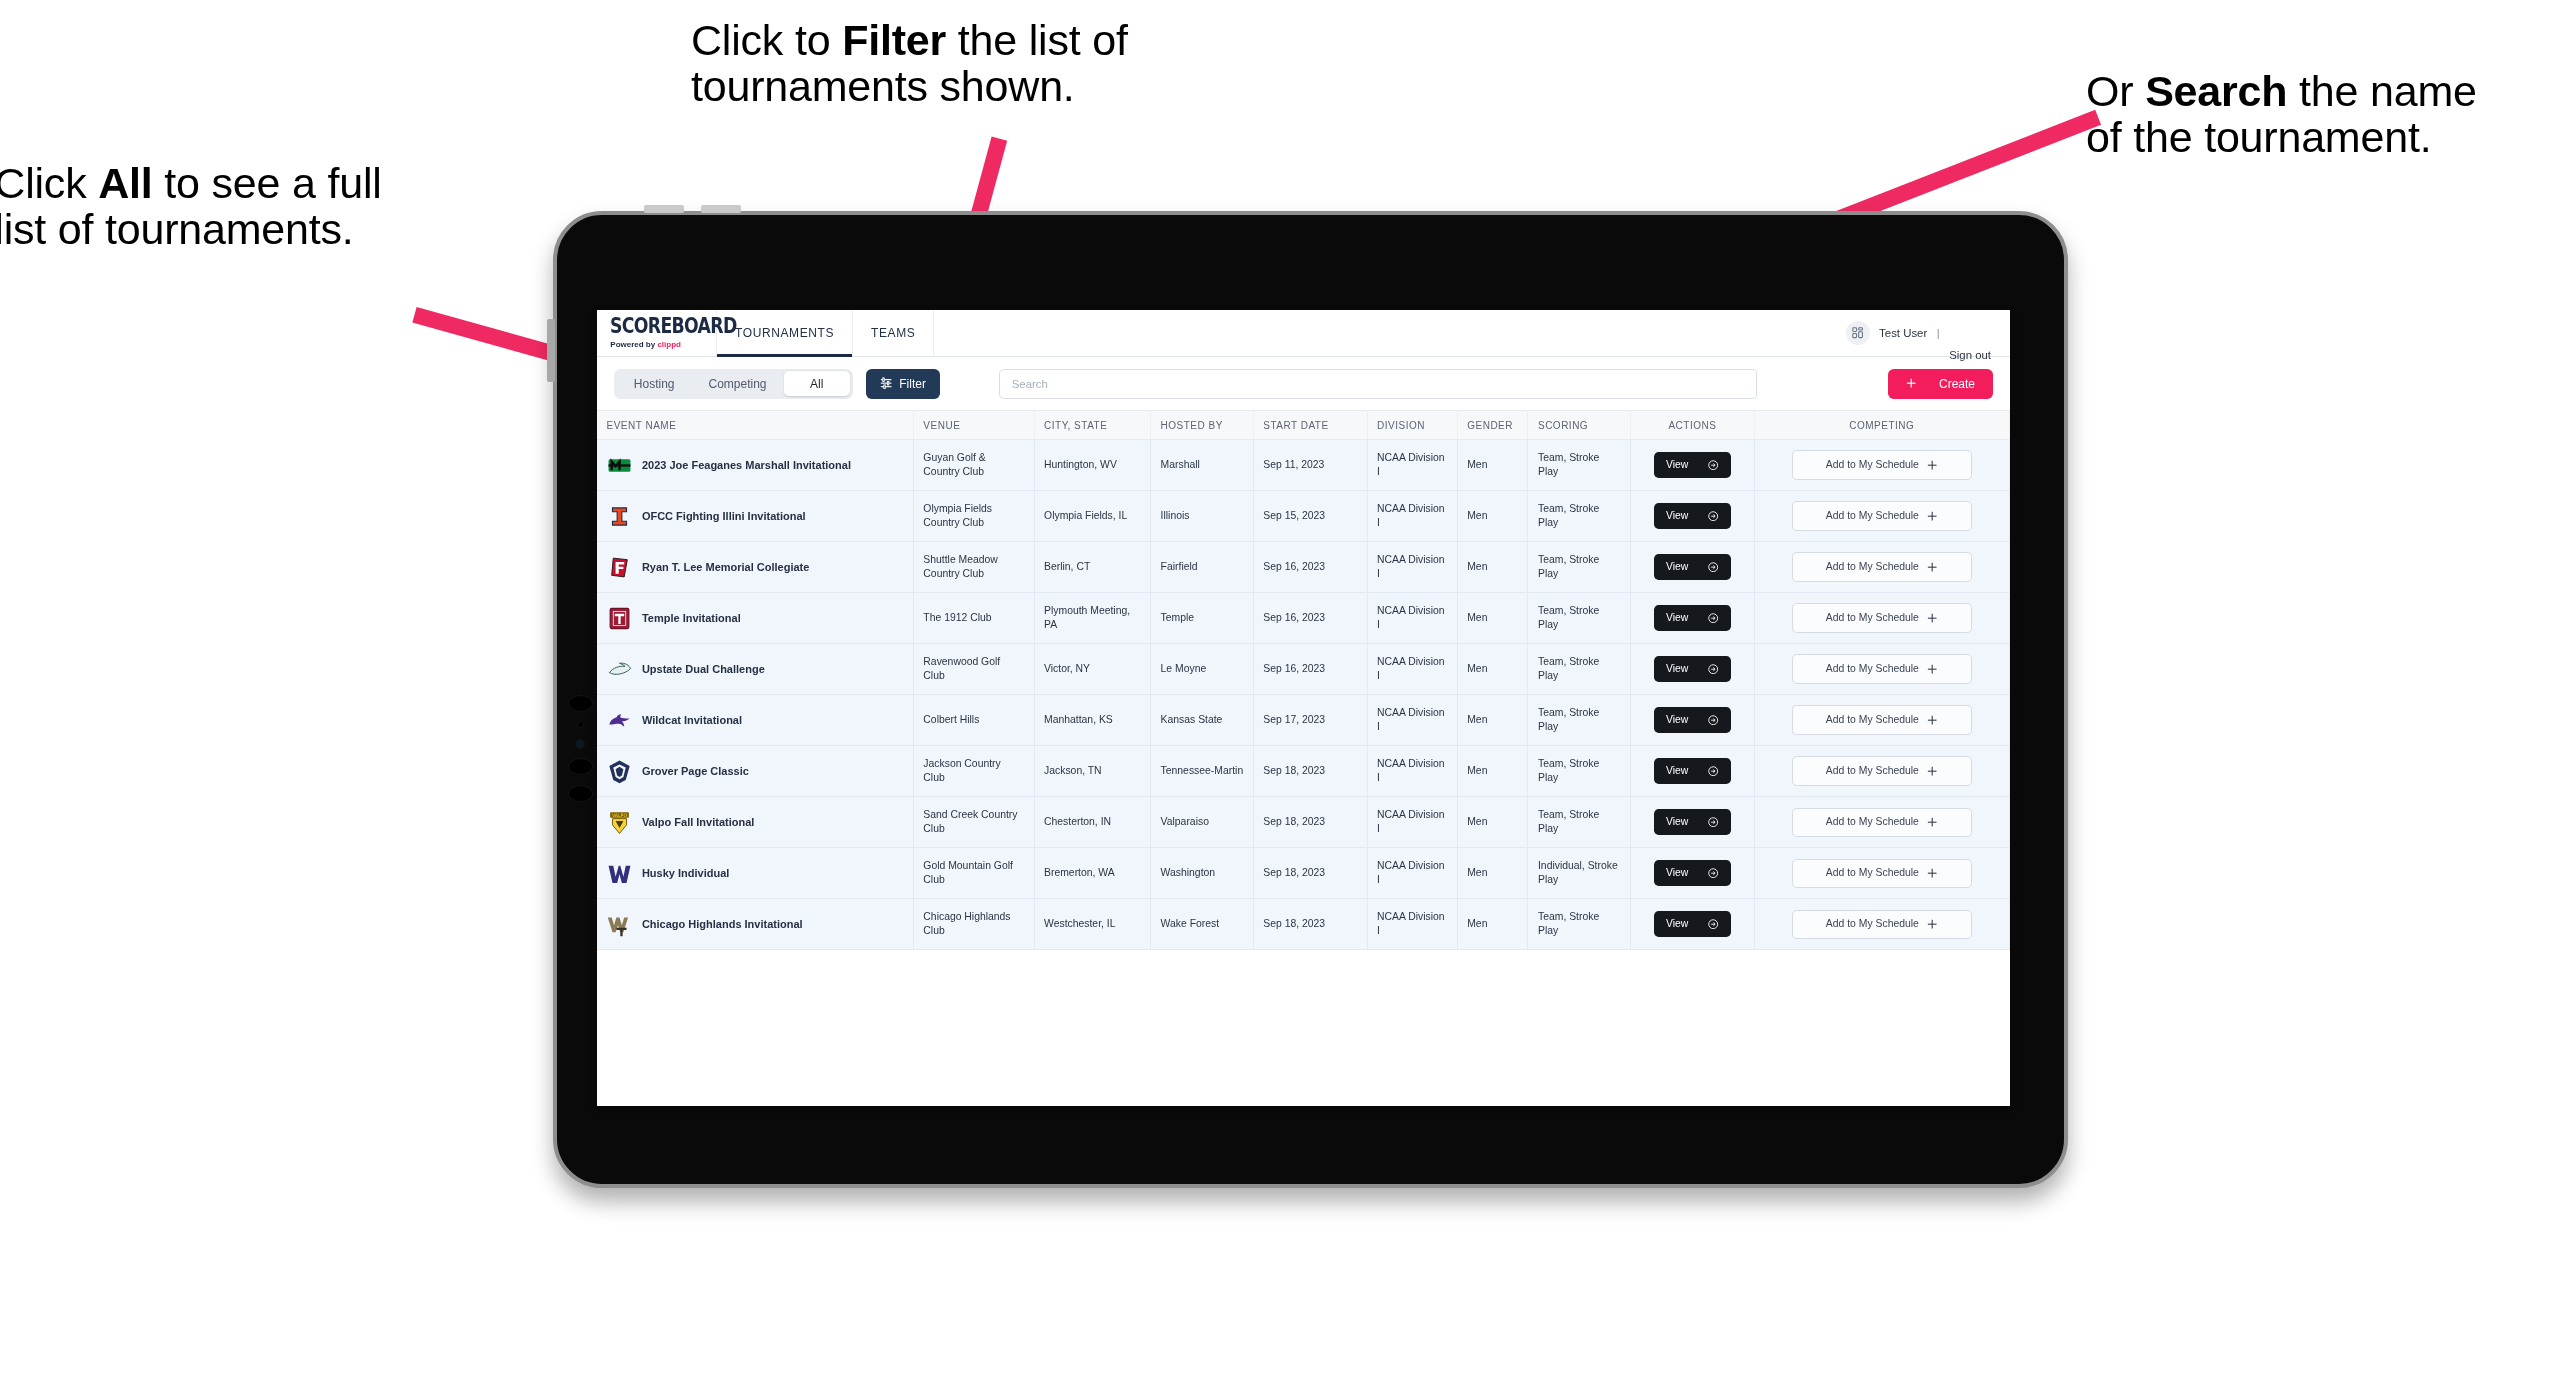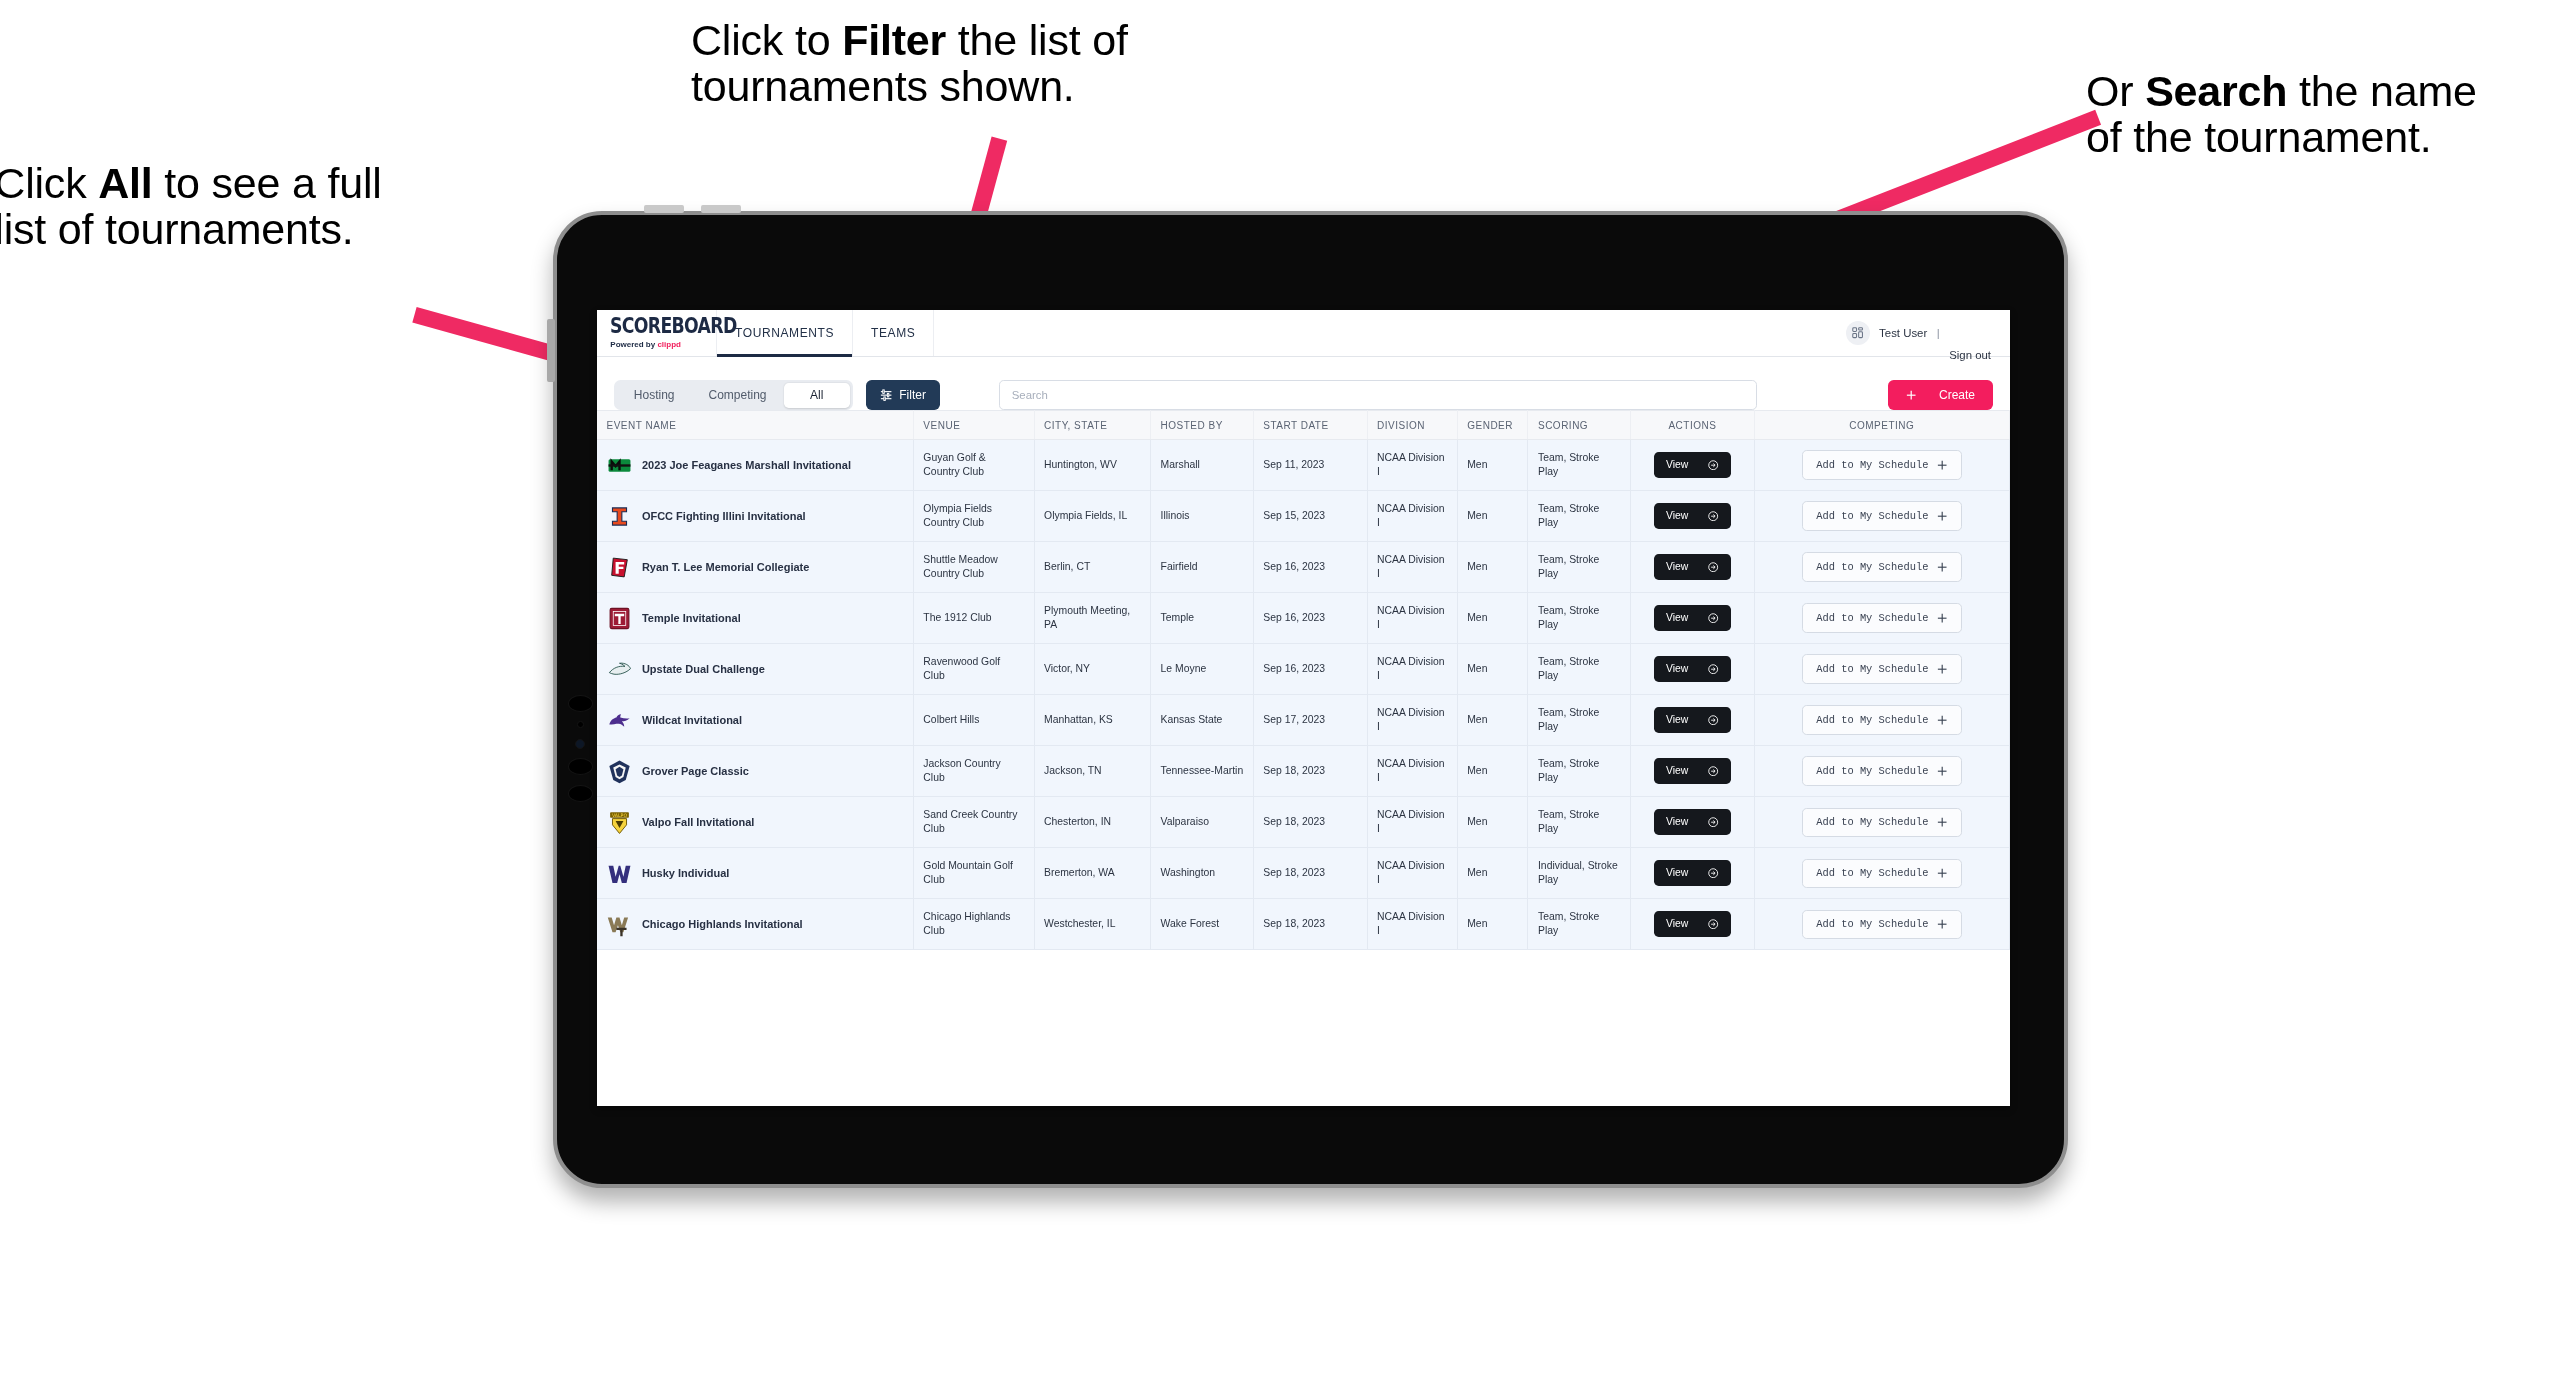--- a/index.html
+++ b/index.html
@@ -105,21 +105,21 @@
     width: 24px; height: 24px; border-radius: 50%;
     background: #eef0f4; display:flex; align-items:center; justify-content:center;
   }
   #nav-right .usr { font-size: 11.4px; color: #2b3342; }
   #nav-right .sep { font-size: 11.4px; color: #8b93a1; }
   #nav-right .so  { font-size: 11.4px; color: #2b3342; cursor:pointer;margin-top:44px; }
 
   
   #toolbar {
     height: 53px; background: #fff;
-    display: flex; align-items: flex-end;
+    display: flex; align-items: center;
     padding: 0 17px 0 17px; gap: 13.3px;
   }
   #segmented {
     display: flex; align-items: center;
     background: #e9ecf1; border-radius: 6.6px; padding: 2.8px;
     height: 30px;
   }
   .seg {
     font-size: 12px; color: #515b6b; padding: 0 17px;
     height: 25px; display: flex; align-items: center; border-radius: 4.7px;
@@ -172,21 +172,21 @@
   .logo { width: 25px; height: 25px; flex: 0 0 25px; }
   .view-btn {
     display: inline-flex; align-items: center; gap: 20px;
     background: #15181d; color: #fff; border-radius: 4.7px;
     font-size: 10.4px; padding: 5.7px 12.3px; cursor: pointer;
   }
   .add-btn {
     display: inline-flex; align-items: center; justify-content: center; gap: 8.5px;
     border: 0.9px solid #d5dbe4; border-radius: 4.7px; background: #fbfcfe;
     color: #3a4252; font-size: 10.4px; padding: 6.6px 13.3px; cursor: pointer;
-    white-space: nowrap; width: 160px; font-family: Liberation Mono, monospace;
+    white-space: nowrap; width: 180px;
   }
 </style>
 </head>
 <body>
 
 <div id="stage">
 
   <div class="anno" id="anno-all">Click <b>All</b> to see a full list of tournaments.</div>
   <div class="anno" id="anno-search">Or <b>Search</b> the name of the tournament.</div>
   <div class="anno" id="anno-filter">Click to <b>Filter</b> the list of tournaments shown.</div>

